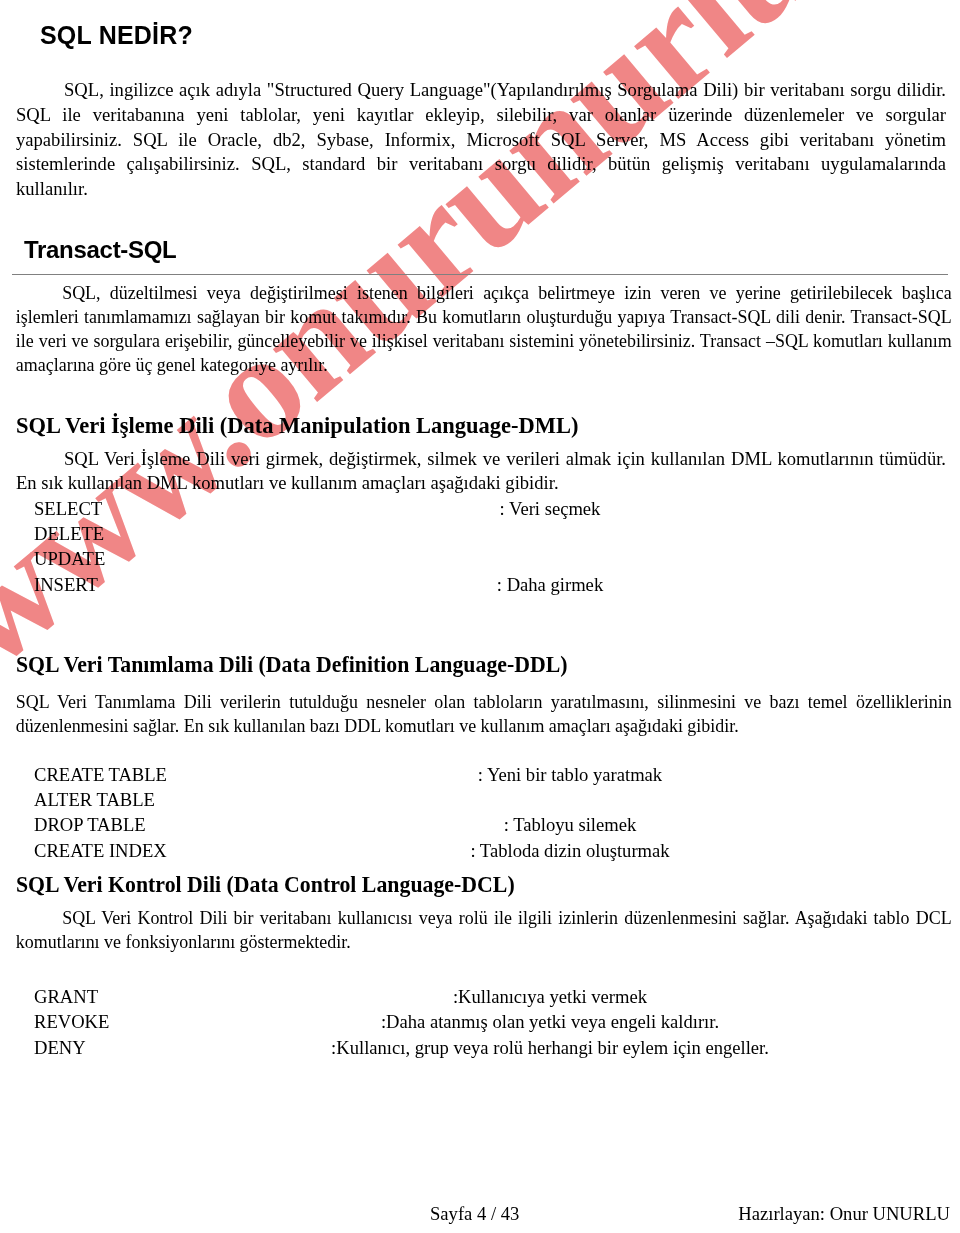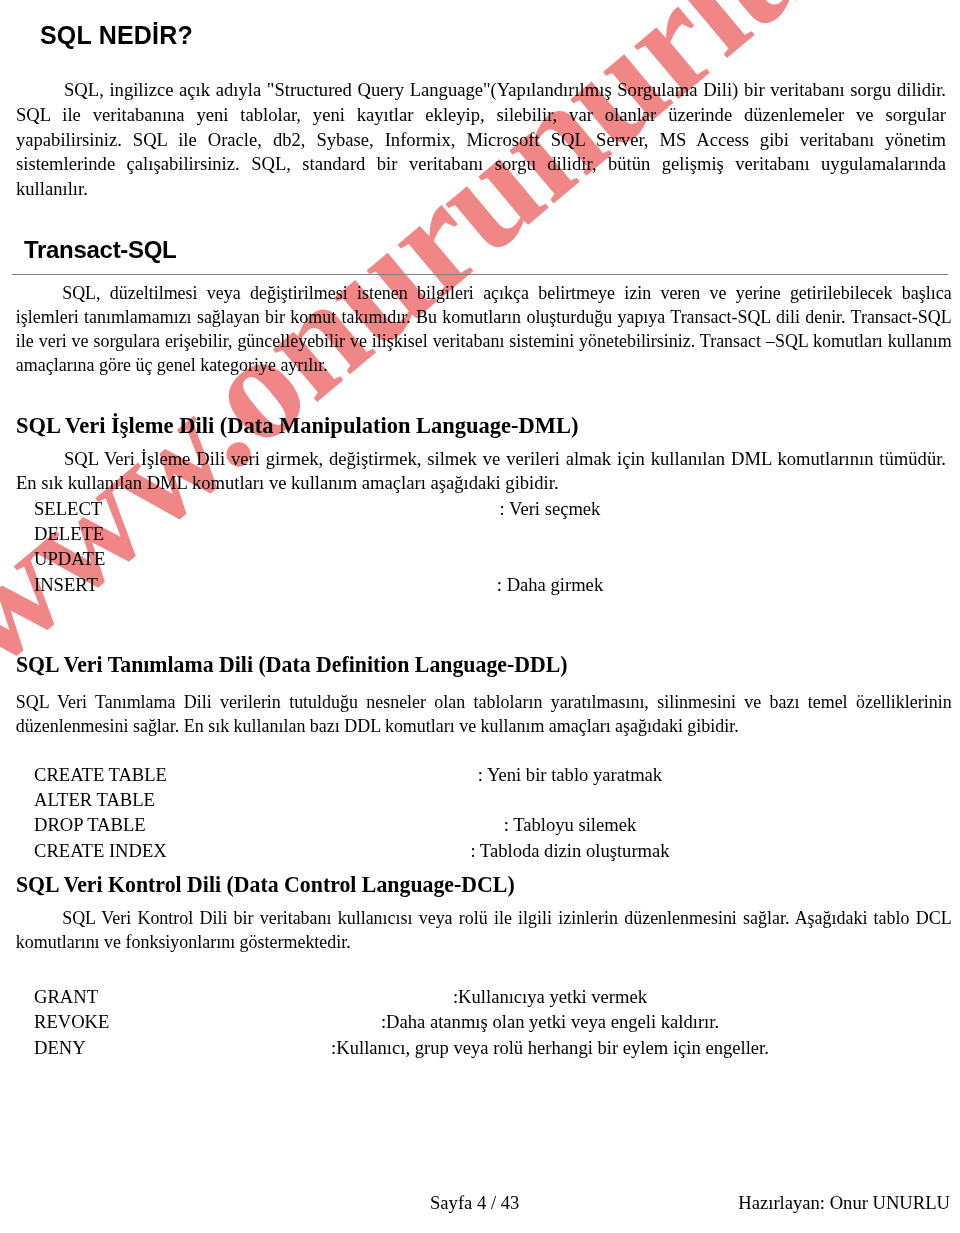--- a/index.html
+++ b/index.html
@@ -122,21 +122,21 @@
   .spacer-20 { height: 20px; }
   .spacer-24 { height: 24px; }
   .spacer-26 { height: 26px; }
   .spacer-30 { height: 30px; }
   .spacer-34 { height: 34px; }
 
   .footer {
     position: absolute;
     left: 0;
     right: 0;
-    bottom: 19px;
+    bottom: 8px;
     z-index: 10;
     display: flex;
     justify-content: space-between;
     padding: 0 10px 0 430px;
     font-size: 18.6px;
   }
   .footer .page-num { }
   .footer .author { }
 </style>
 </head>

